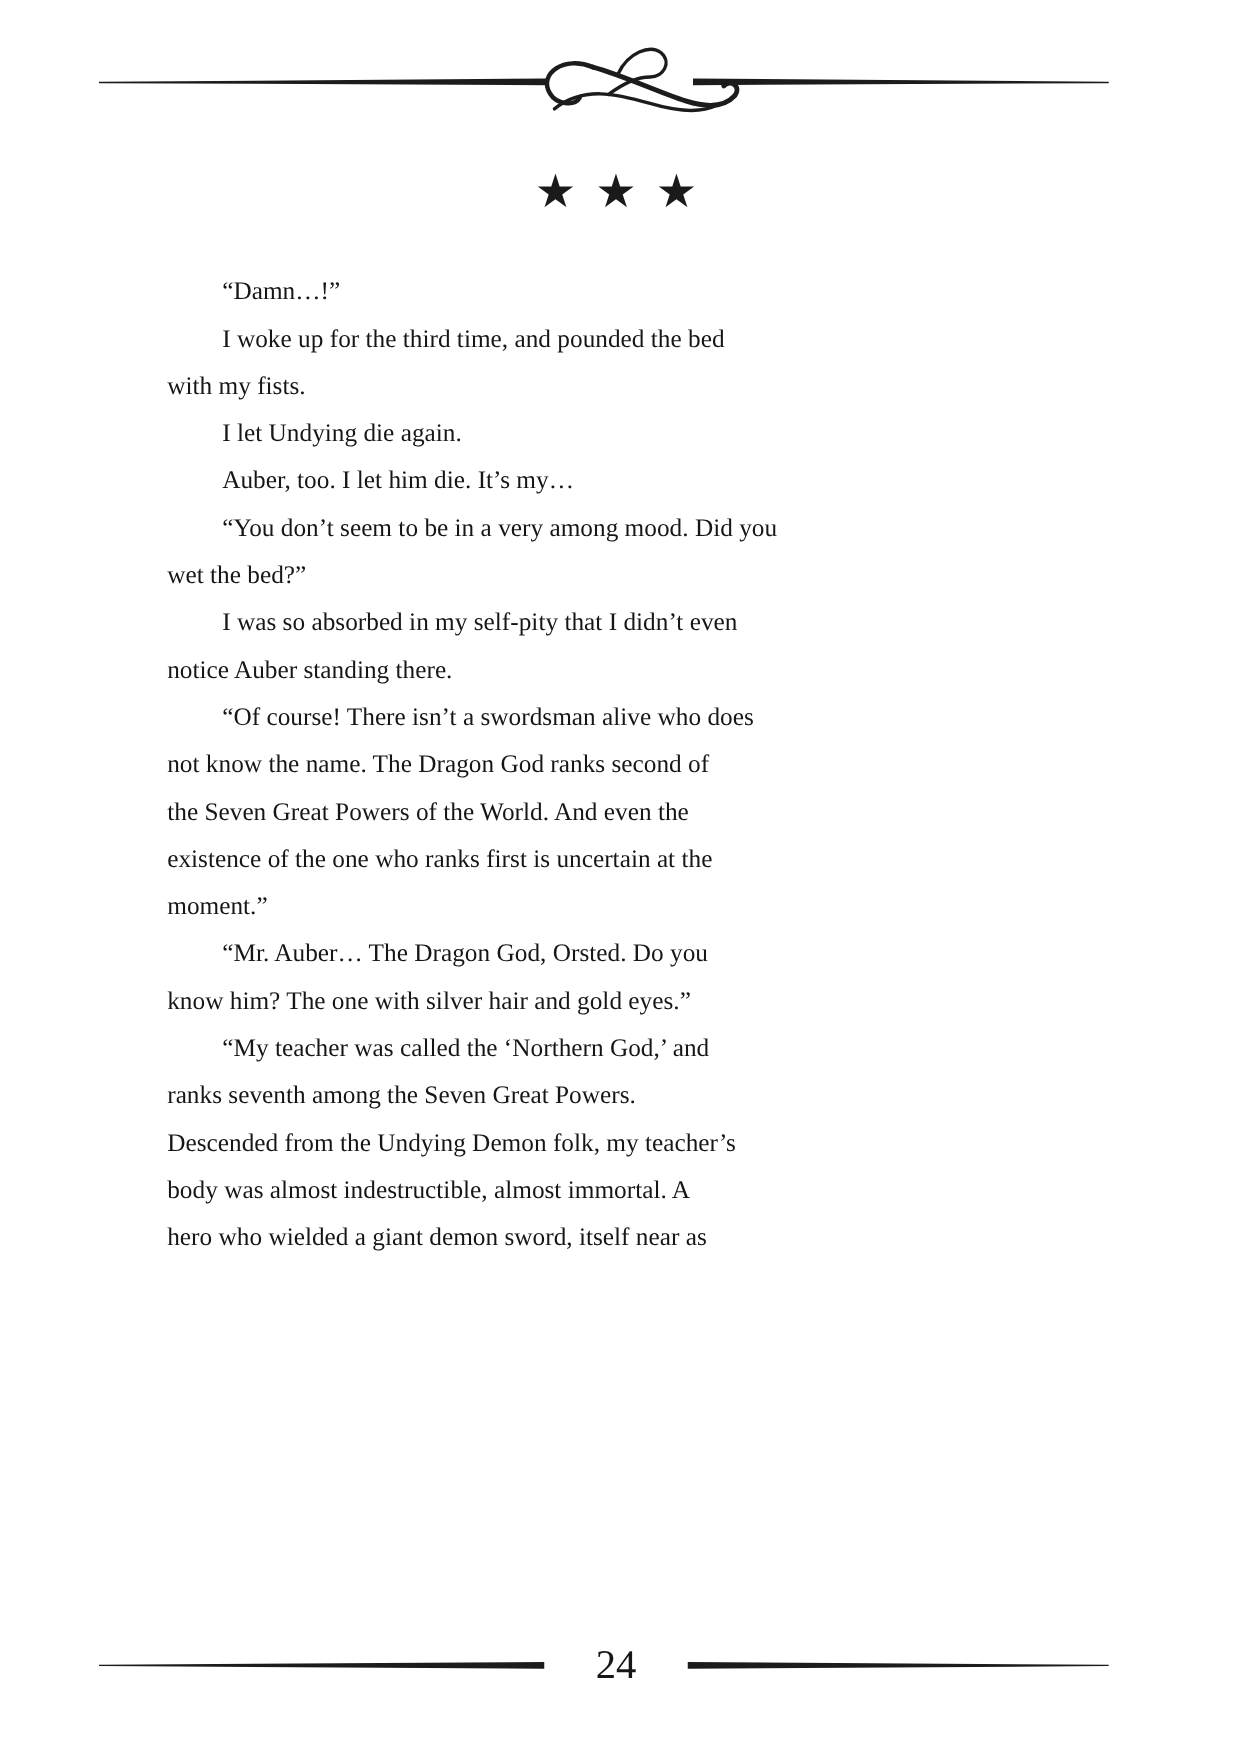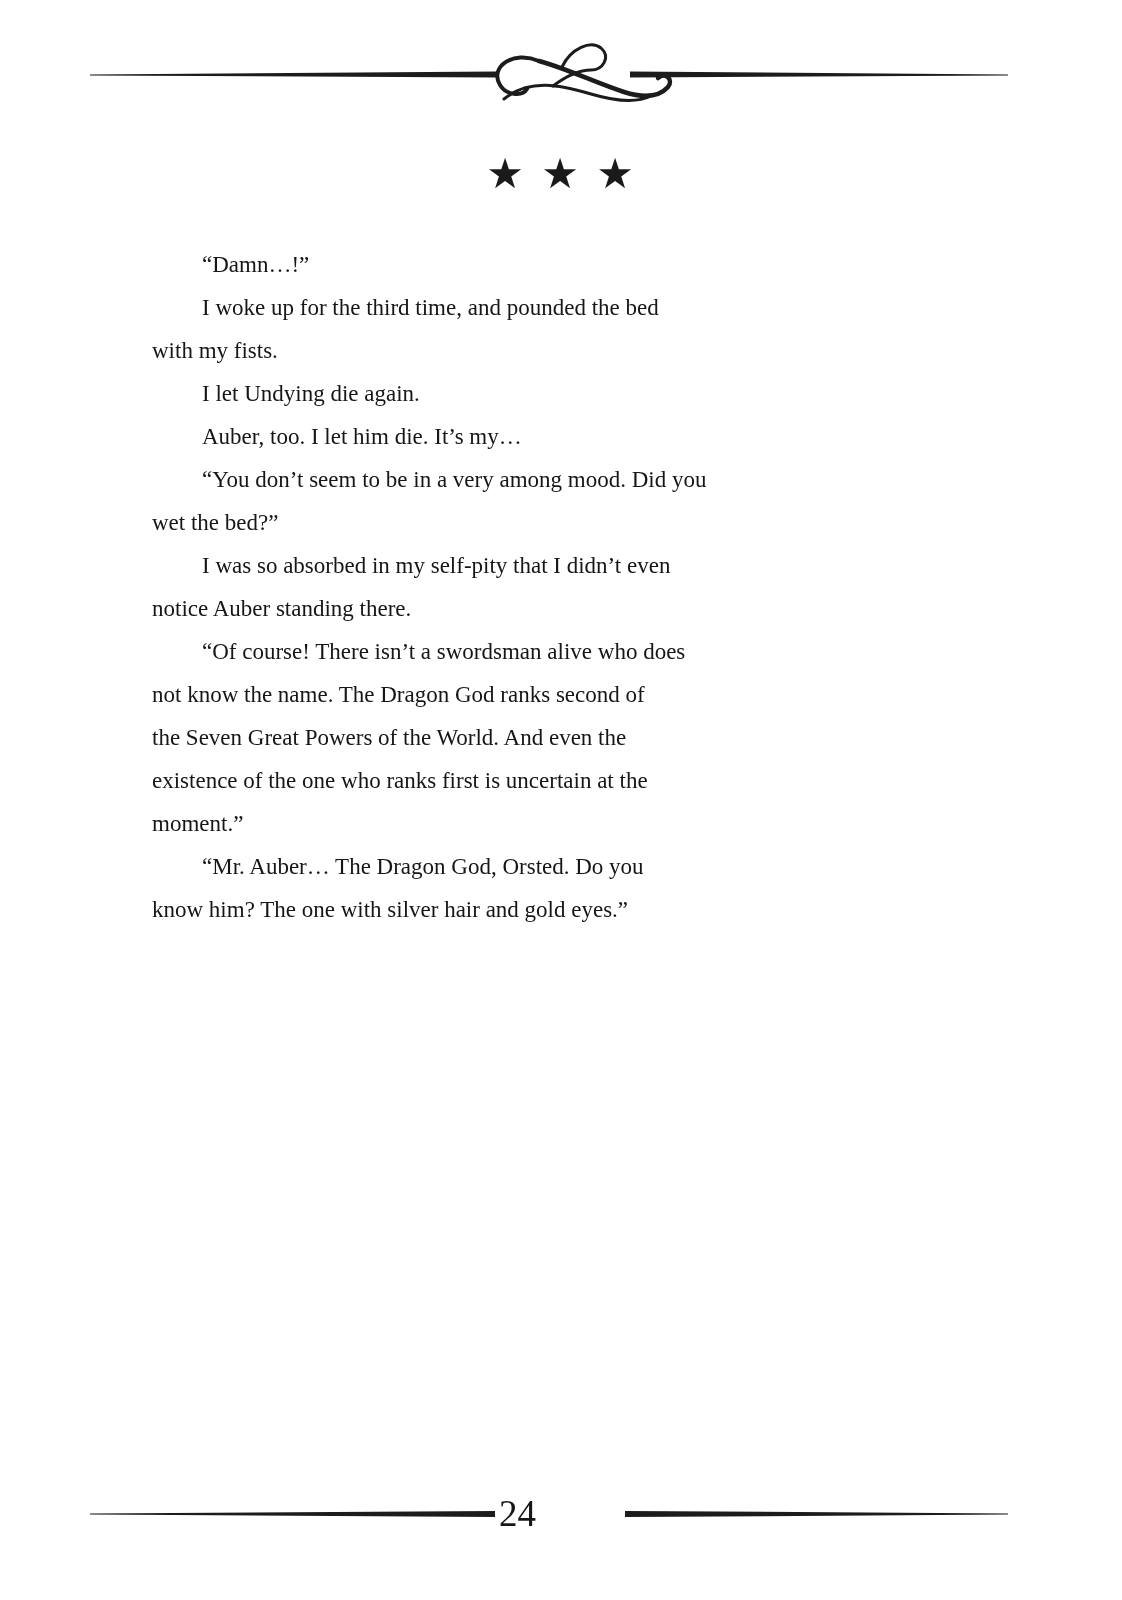--- a/index.html
+++ b/index.html
@@ -66,21 +66,21 @@
     width: 918px;
     height: 48px;
     display: flex;
     align-items: center;
   }
   .footer svg { display: block; height: 12px; }
   .footer .rule-left  { width: 405px; }
   .footer .rule-right { width: 383px; }
   .pagenum {
     flex: 1;
-    text-align: left;
+    text-align: center;
     font-size: 37px;
     line-height: 48px;
     color: #161616;
     padding: 0 4px;
   }
 </style>
 </head>
 <body>
 
 <div class="page">
@@ -113,20 +113,25 @@
 wet the bed?”</p>
     <p class="para">I was so absorbed in my self-pity that I didn’t even
 notice Auber standing there.</p>
     <p class="para">“Of course! There isn’t a swordsman alive who does
 not know the name. The Dragon God ranks second of
 the Seven Great Powers of the World. And even the
 existence of the one who ranks first is uncertain at the
 moment.”</p>
     <p class="para">“Mr. Auber… The Dragon God, Orsted. Do you
 know him? The one with silver hair and gold eyes.”</p>
+    <p class="para">“My teacher was called the ‘Northern God,’ and
+ranks seventh among the Seven Great Powers.
+Descended from the Undying Demon folk, my teacher’s
+body was almost indestructible, almost immortal. A
+hero who wielded a giant demon sword, itself near as</p>
   </div>
 
   <div class="footer">
     <svg class="rule-left" viewBox="0 0 405 12" preserveAspectRatio="none" xmlns="http://www.w3.org/2000/svg">
       <polygon points="0,5.4 405,3 405,9 0,6.6" fill="#1c1c1c"></polygon>
     </svg>
     <span class="pagenum">24</span>
     <svg class="rule-right" viewBox="0 0 383 12" preserveAspectRatio="none" xmlns="http://www.w3.org/2000/svg">
       <polygon points="0,3 383,5.4 383,6.6 0,9" fill="#1c1c1c"></polygon>
     </svg>

